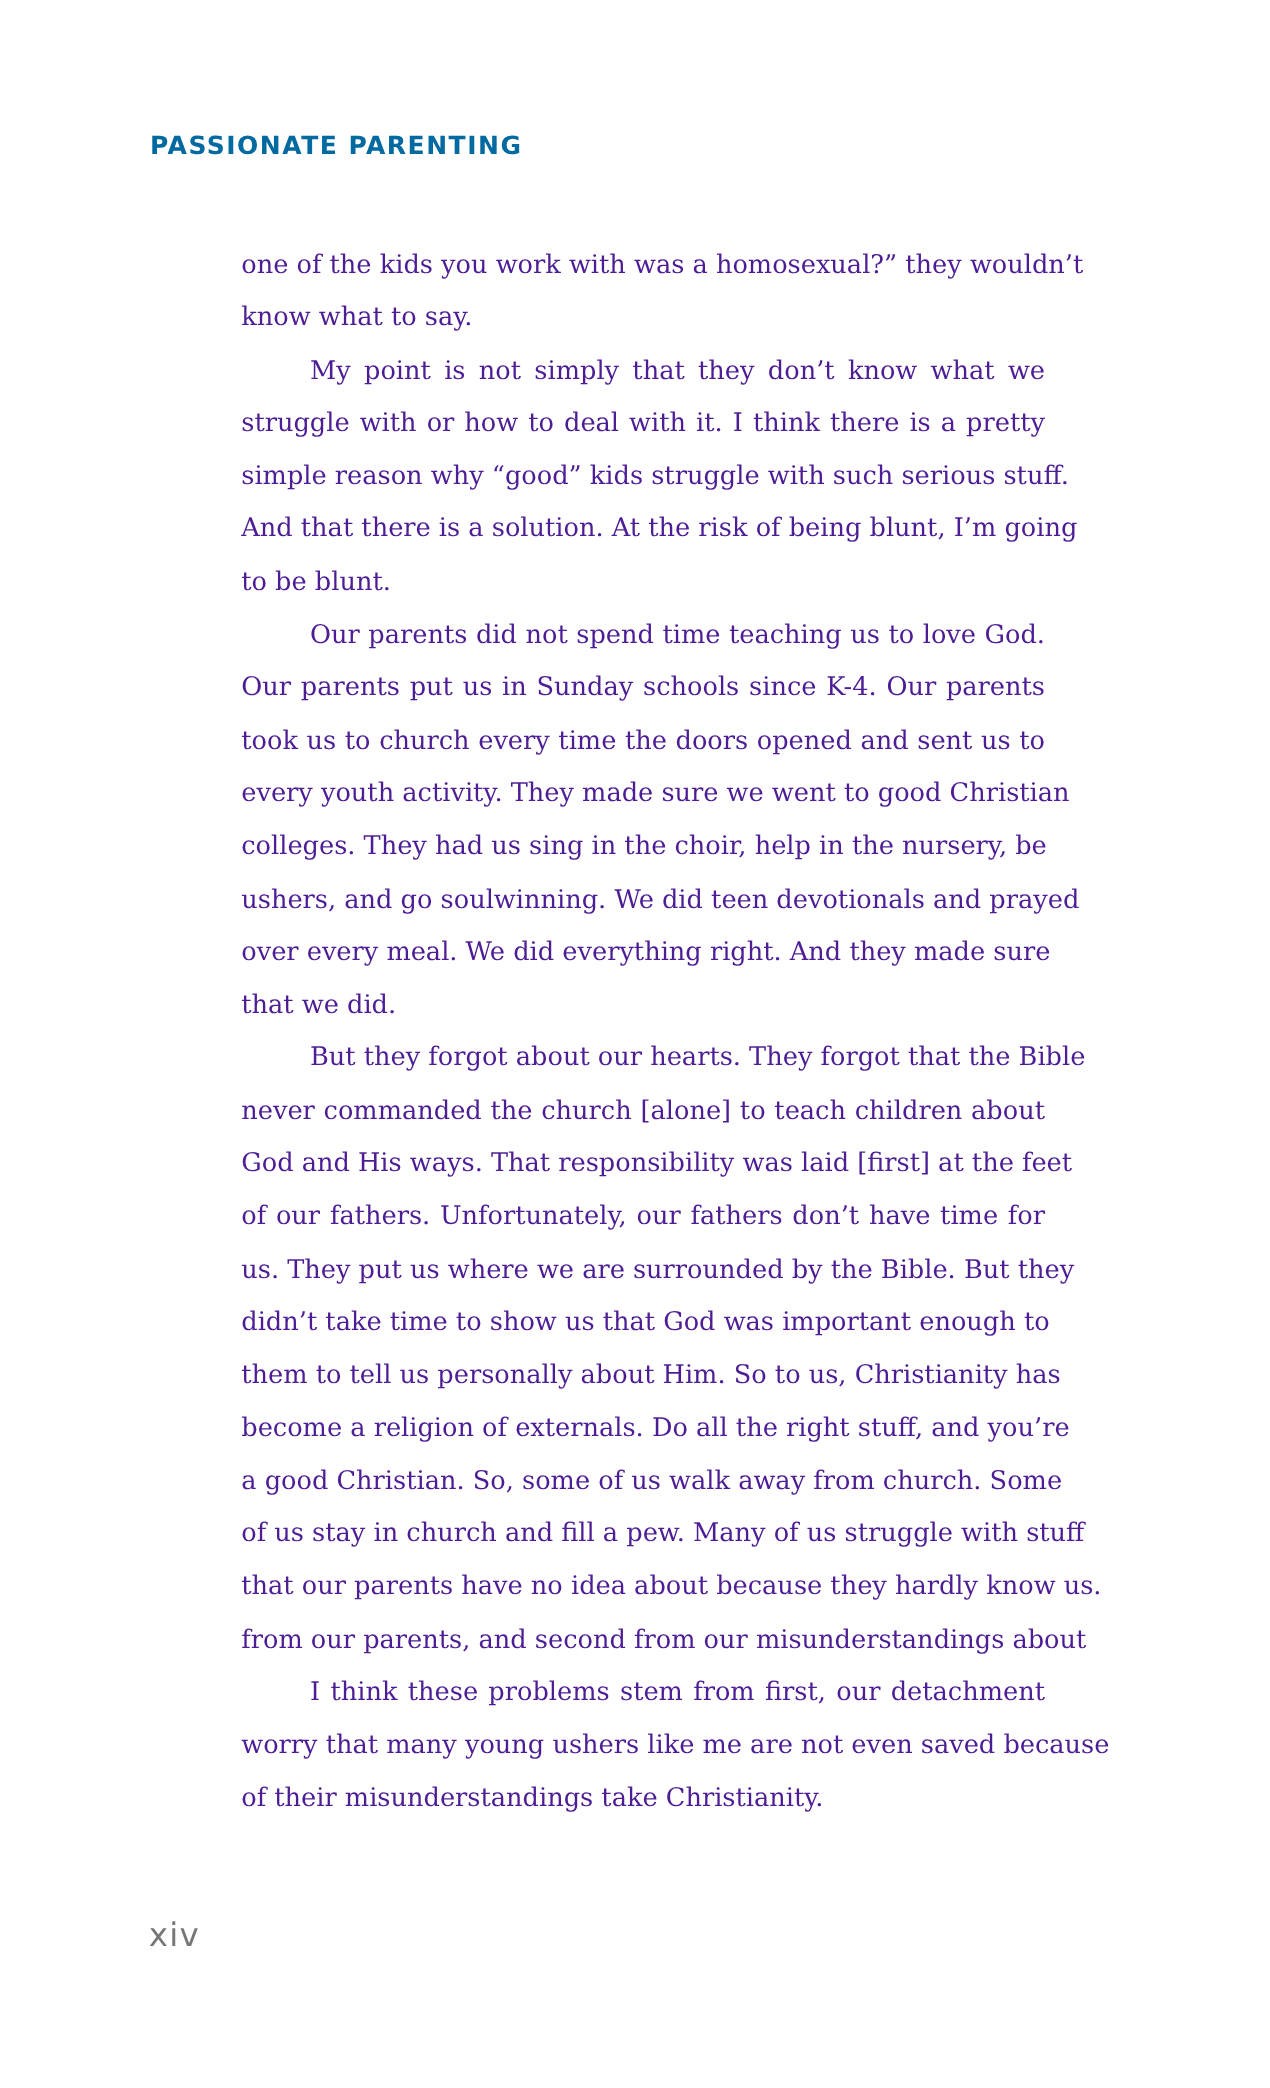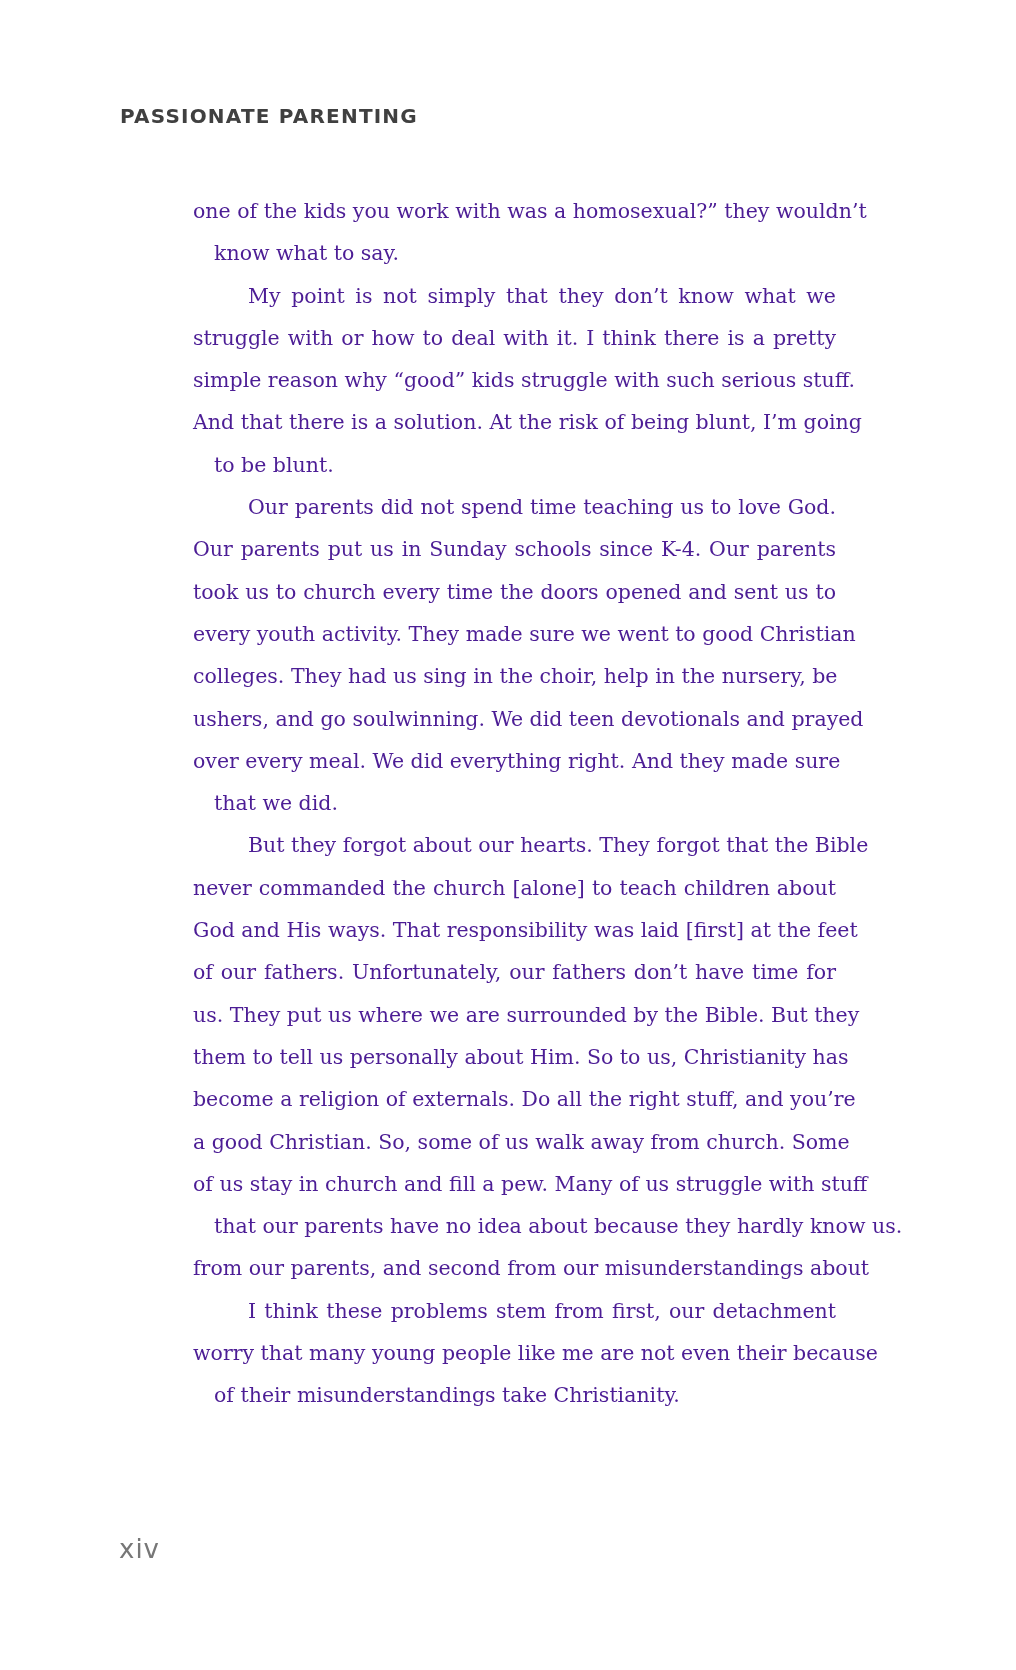--- a/index.html
+++ b/index.html
@@ -1,31 +1,31 @@
 <!DOCTYPE html>
 <html><head>
 <meta charset="utf-8">
 <style>
   html, body { margin: 0; padding: 0; background: #ffffff; }
   body { width: 1016px; height: 1670px; position: relative; overflow: hidden; }
   .running-head {
     position: absolute; left: 120px; top: 104px;
     font-family: "DejaVu Sans", sans-serif; font-weight: bold;
-    font-size: 20px; letter-spacing: 1.2px; color: #404040;
+    font-size: 20px; letter-spacing: 1.2px; color: #0369a1;
   }
   .body-text {
     position: absolute; left: 193px; top: 190px; width: 643px;
     font-family: "DejaVu Serif", serif; font-size: 20.5px;
     line-height: 42.3px; color: #4c1d95;
   }
   .line {
     display: block; white-space: nowrap; height: 42.3px;
     text-align: justify; text-align-last: justify;
   }
-  .line.last { text-align-last: left; margin-left: 21px; }
+  .line.last { text-align-last: left; }
   .line.indent { padding-left: 55px; }
   .folio {
     position: absolute; left: 119px; top: 1534px;
     font-family: "DejaVu Sans", sans-serif; font-size: 26px;
     color: #777777; letter-spacing: 1px;
   }
 </style>
 </head>
 <body>
 
@@ -45,24 +45,25 @@
     <span class="line">every youth activity. They made sure we went to good Christian</span>
     <span class="line">colleges. They had us sing in the choir, help in the nursery, be</span>
     <span class="line">ushers, and go soulwinning. We did teen devotionals and prayed</span>
     <span class="line">over every meal. We did everything right. And they made sure</span>
     <span class="line last">that we did.</span>
     <span class="line indent">But they forgot about our hearts. They forgot that the Bible</span>
     <span class="line">never commanded the church [alone] to teach children about</span>
     <span class="line">God and His ways. That responsibility was laid [first] at the feet</span>
     <span class="line">of our fathers. Unfortunately, our fathers don’t have time for</span>
     <span class="line">us. They put us where we are surrounded by the Bible. But they</span>
+    <span class="line">didn’t take time to show us that God was important enough to</span>
     <span class="line">them to tell us personally about Him. So to us, Christianity has</span>
     <span class="line">become a religion of externals. Do all the right stuff, and you’re</span>
     <span class="line">a good Christian. So, some of us walk away from church. Some</span>
     <span class="line">of us stay in church and fill a pew. Many of us struggle with stuff</span>
     <span class="line last">that our parents have no idea about because they hardly know us.</span>
     <span class="line">from our parents, and second from our misunderstandings about</span>
     <span class="line indent">I think these problems stem from first, our detachment</span>
-    <span class="line">worry that many young people like me are not even their because</span>
+    <span class="line">worry that many young ushers like me are not even saved because</span>
     <span class="line last">of their misunderstandings take Christianity.</span>
   </div>
 
 <div class="folio">xiv</div>
 
 </body></html>

